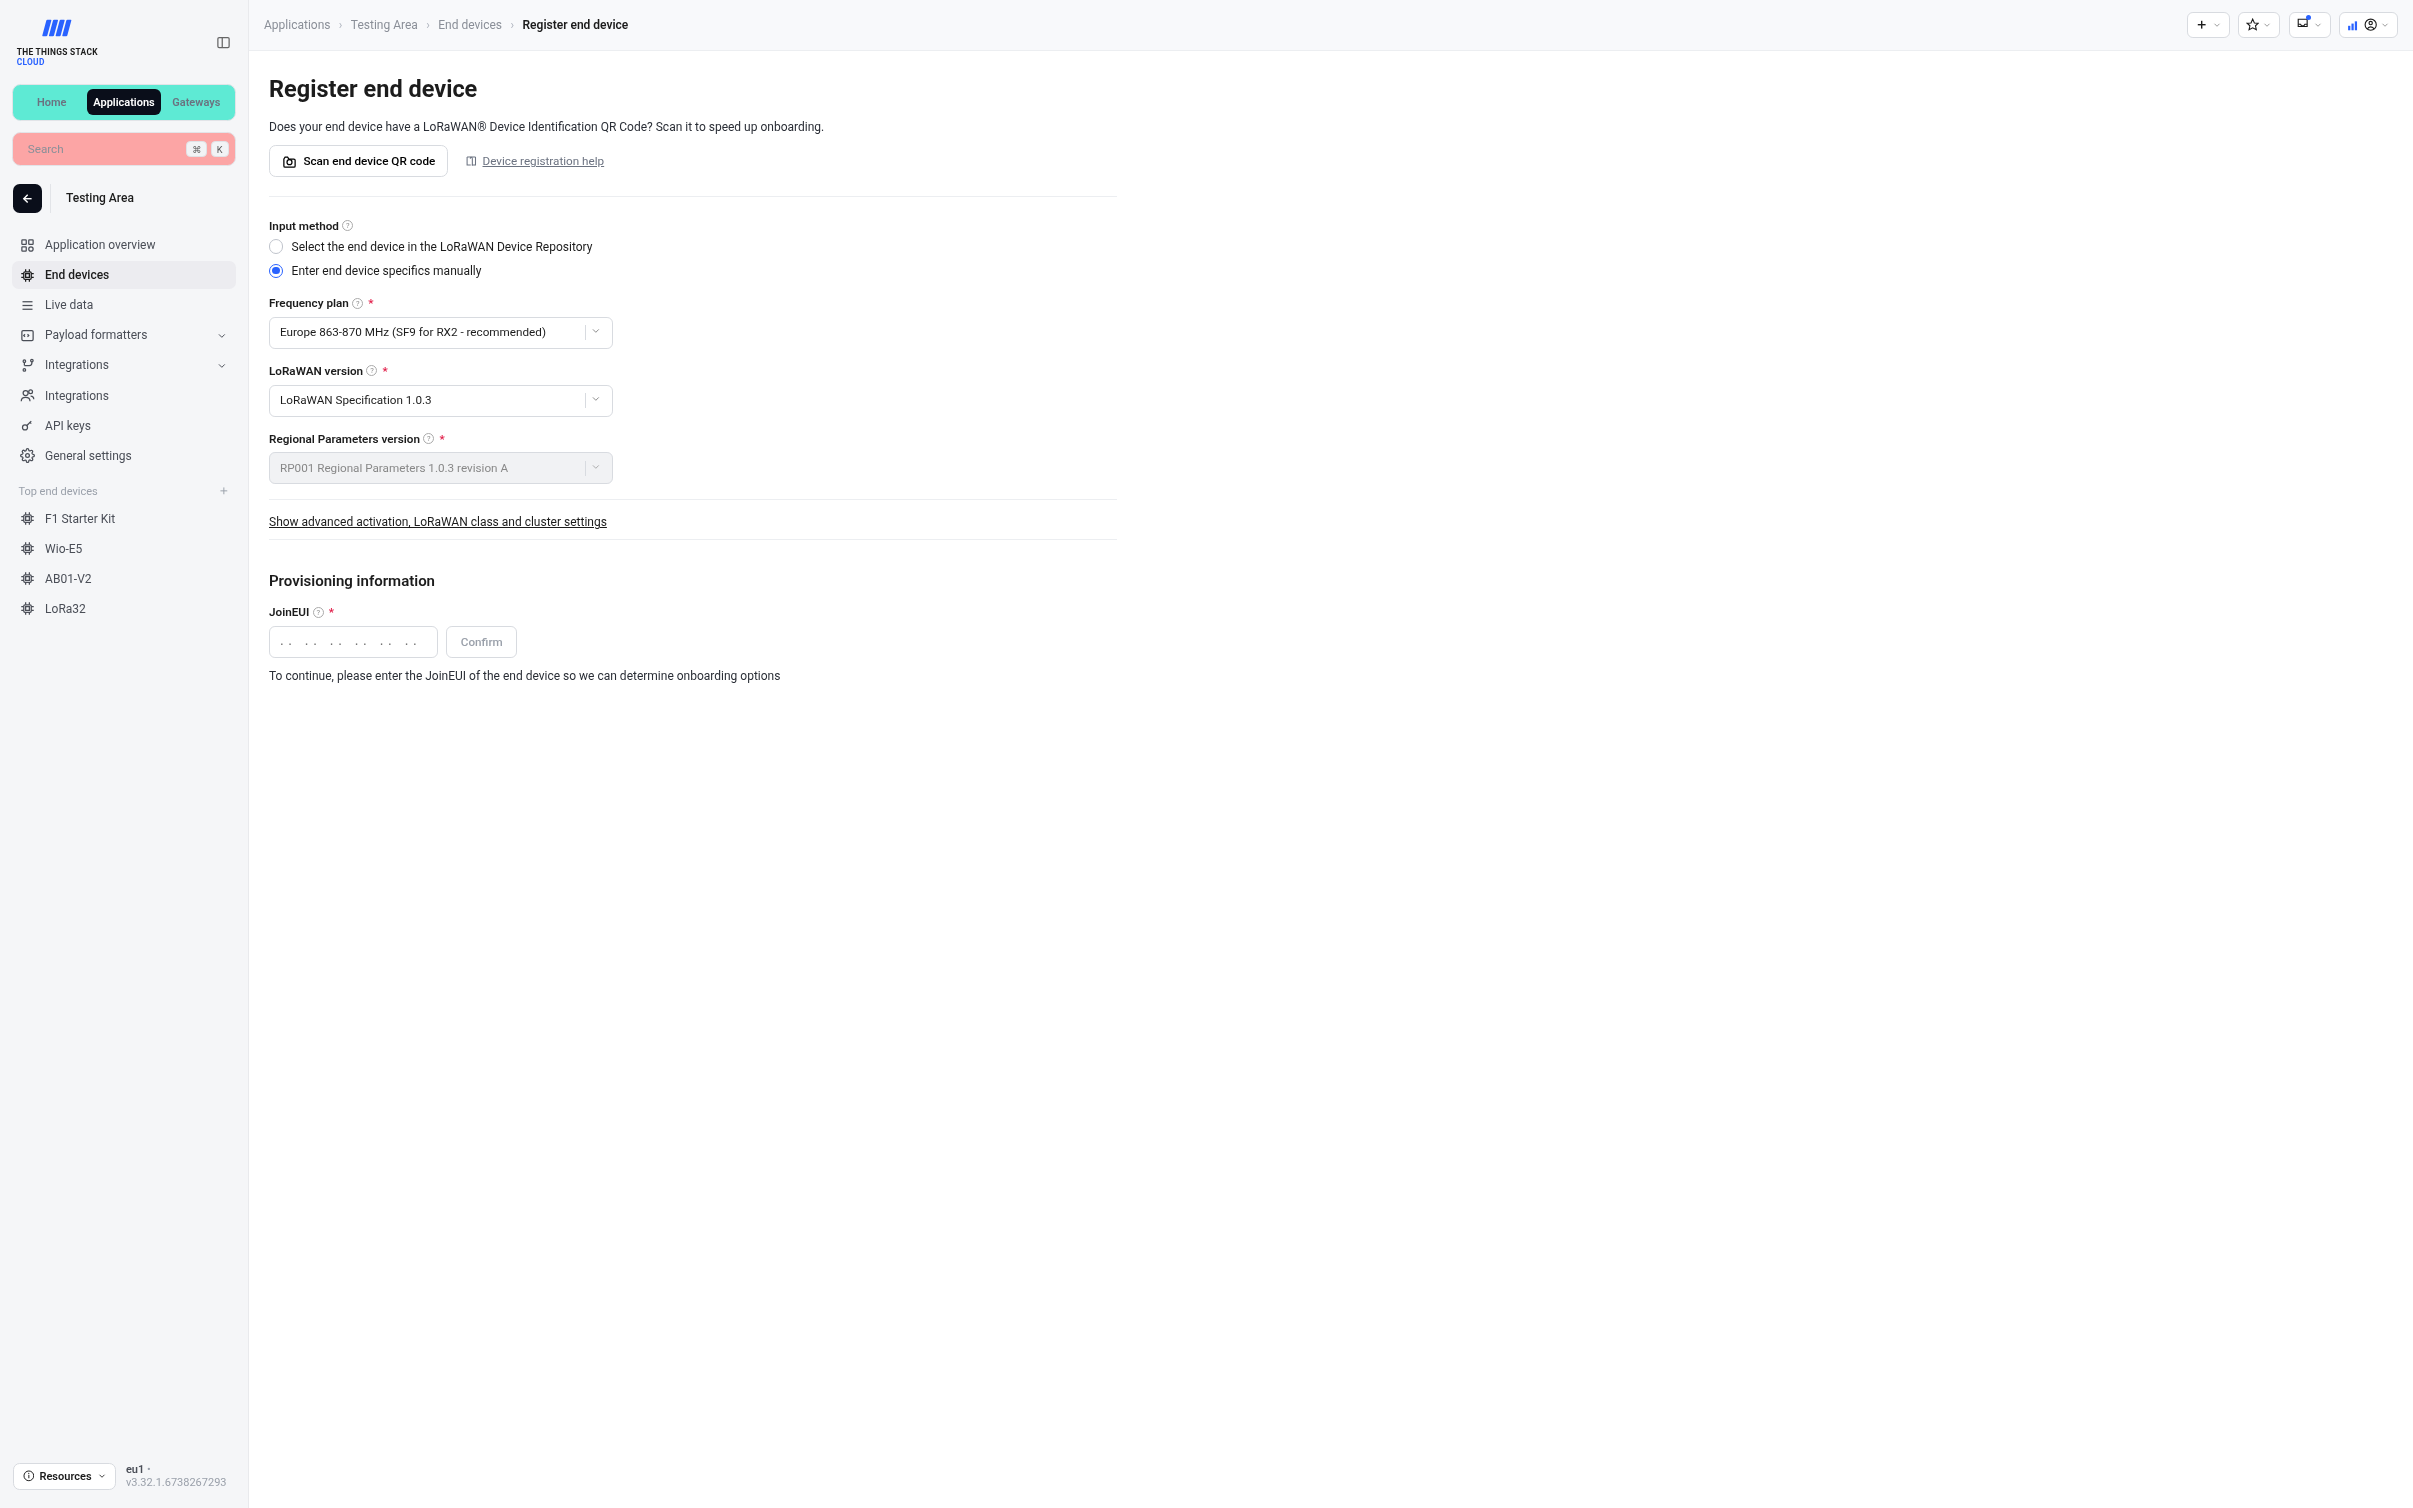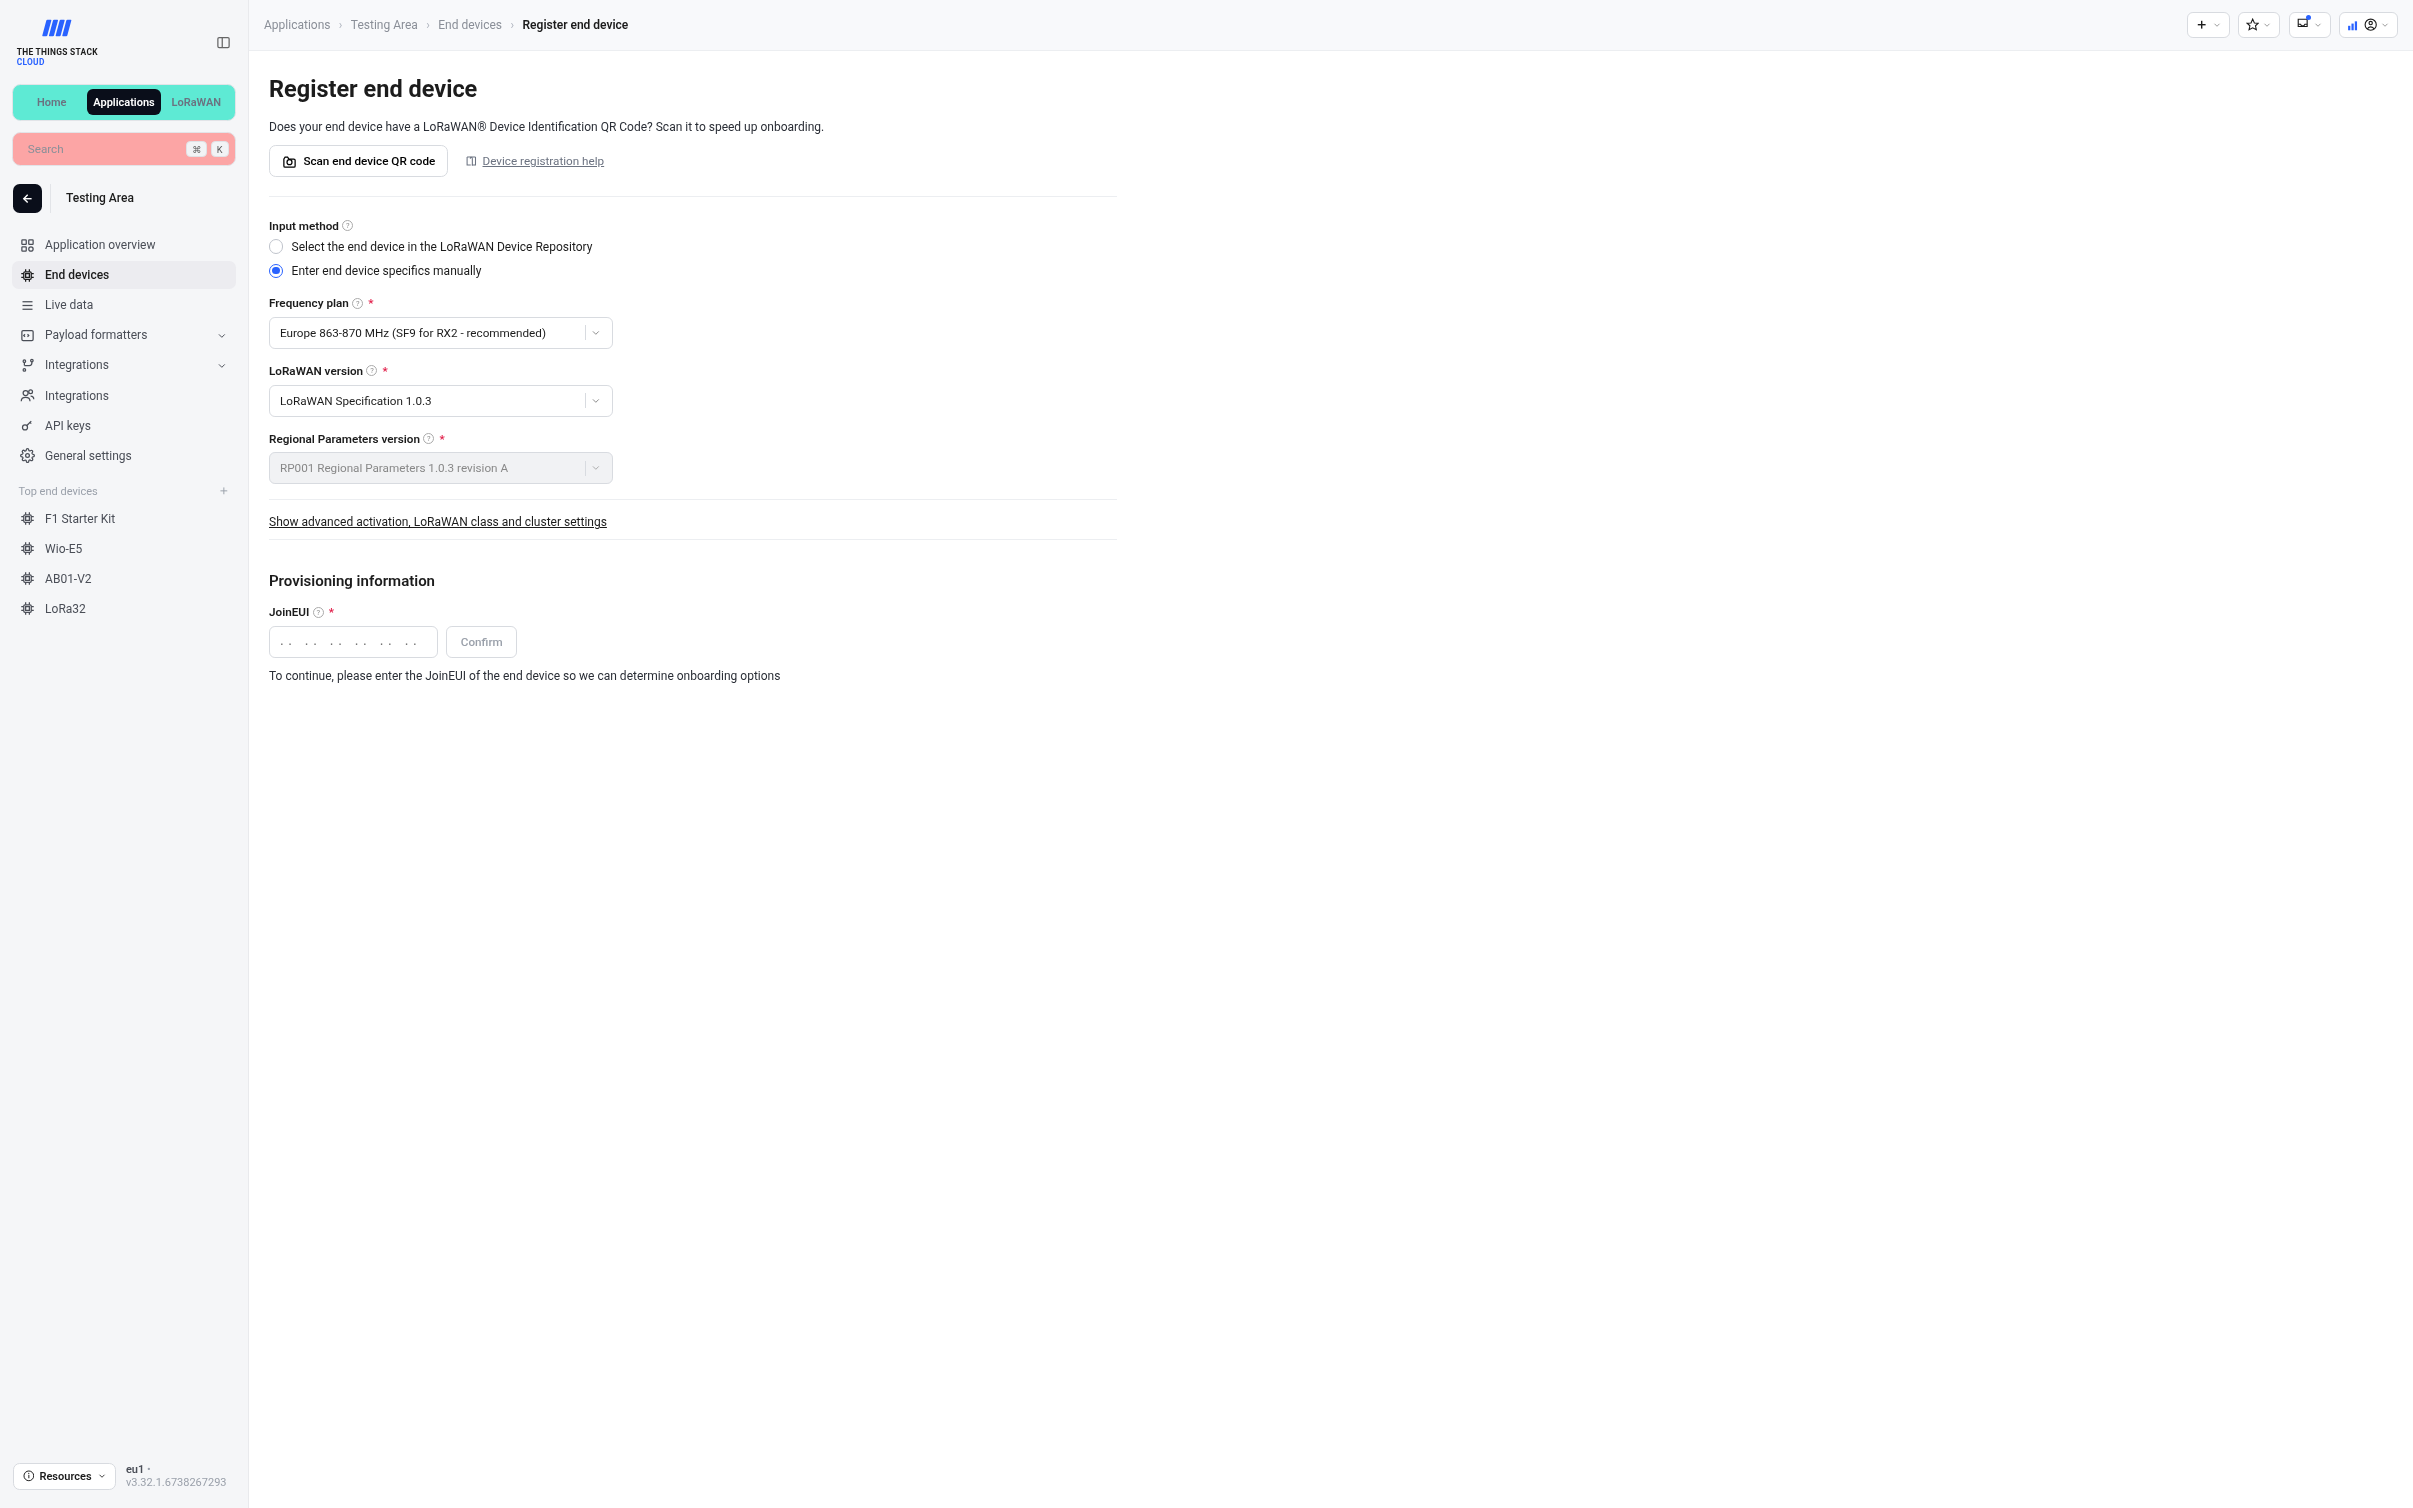--- a/index.html
+++ b/index.html
@@ -358,21 +358,21 @@
       width: 7.5px;
       height: 7.5px;
       background: #2962ff;
       border-radius: 50%;
     }
     .field-group {
       margin-bottom: 15px;
     }
     .select-box {
       display: flex;
-      align-items: center;
+      align-items: flex-start;
       justify-content: space-between;
       border: 0.8px solid #d8dbe0;
       border-radius: 5.9px;
       padding: 7.5px 10px;
       width: 344px;
       font-size: 11.7px;
       background: #fff;
       cursor: pointer;
     }
     .select-box.disabled {
@@ -463,21 +463,21 @@
     </div>
     <svg class="collapse-icon" viewBox="0 0 24 24" fill="none" stroke="currentColor" stroke-width="2">
       <rect x="3" y="4" width="18" height="16" rx="2"></rect>
       <line x1="10" y1="4" x2="10" y2="20"></line>
     </svg>
   </div>
 
   <div class="top-tabs">
     <div class="top-tab">Home</div>
     <div class="top-tab active">Applications</div>
-    <div class="top-tab">LoRaWAN</div>
+    <div class="top-tab">Gateways</div>
   </div>
 
   <div class="search-box">
     <svg width="13.4" height="13.4" viewBox="0 0 24 24" fill="none" stroke="#8a8f98" stroke-width="2" style="margin-right:6.7px">
       <circle cx="11" cy="11" r="7"></circle>
         <line x1="21" y1="21" x2="16" y2="16"></line>
     </svg>
     <input type="text" placeholder="Search" style="">
     <span class="kbd">⌘</span>
     <span class="kbd">K</span>

